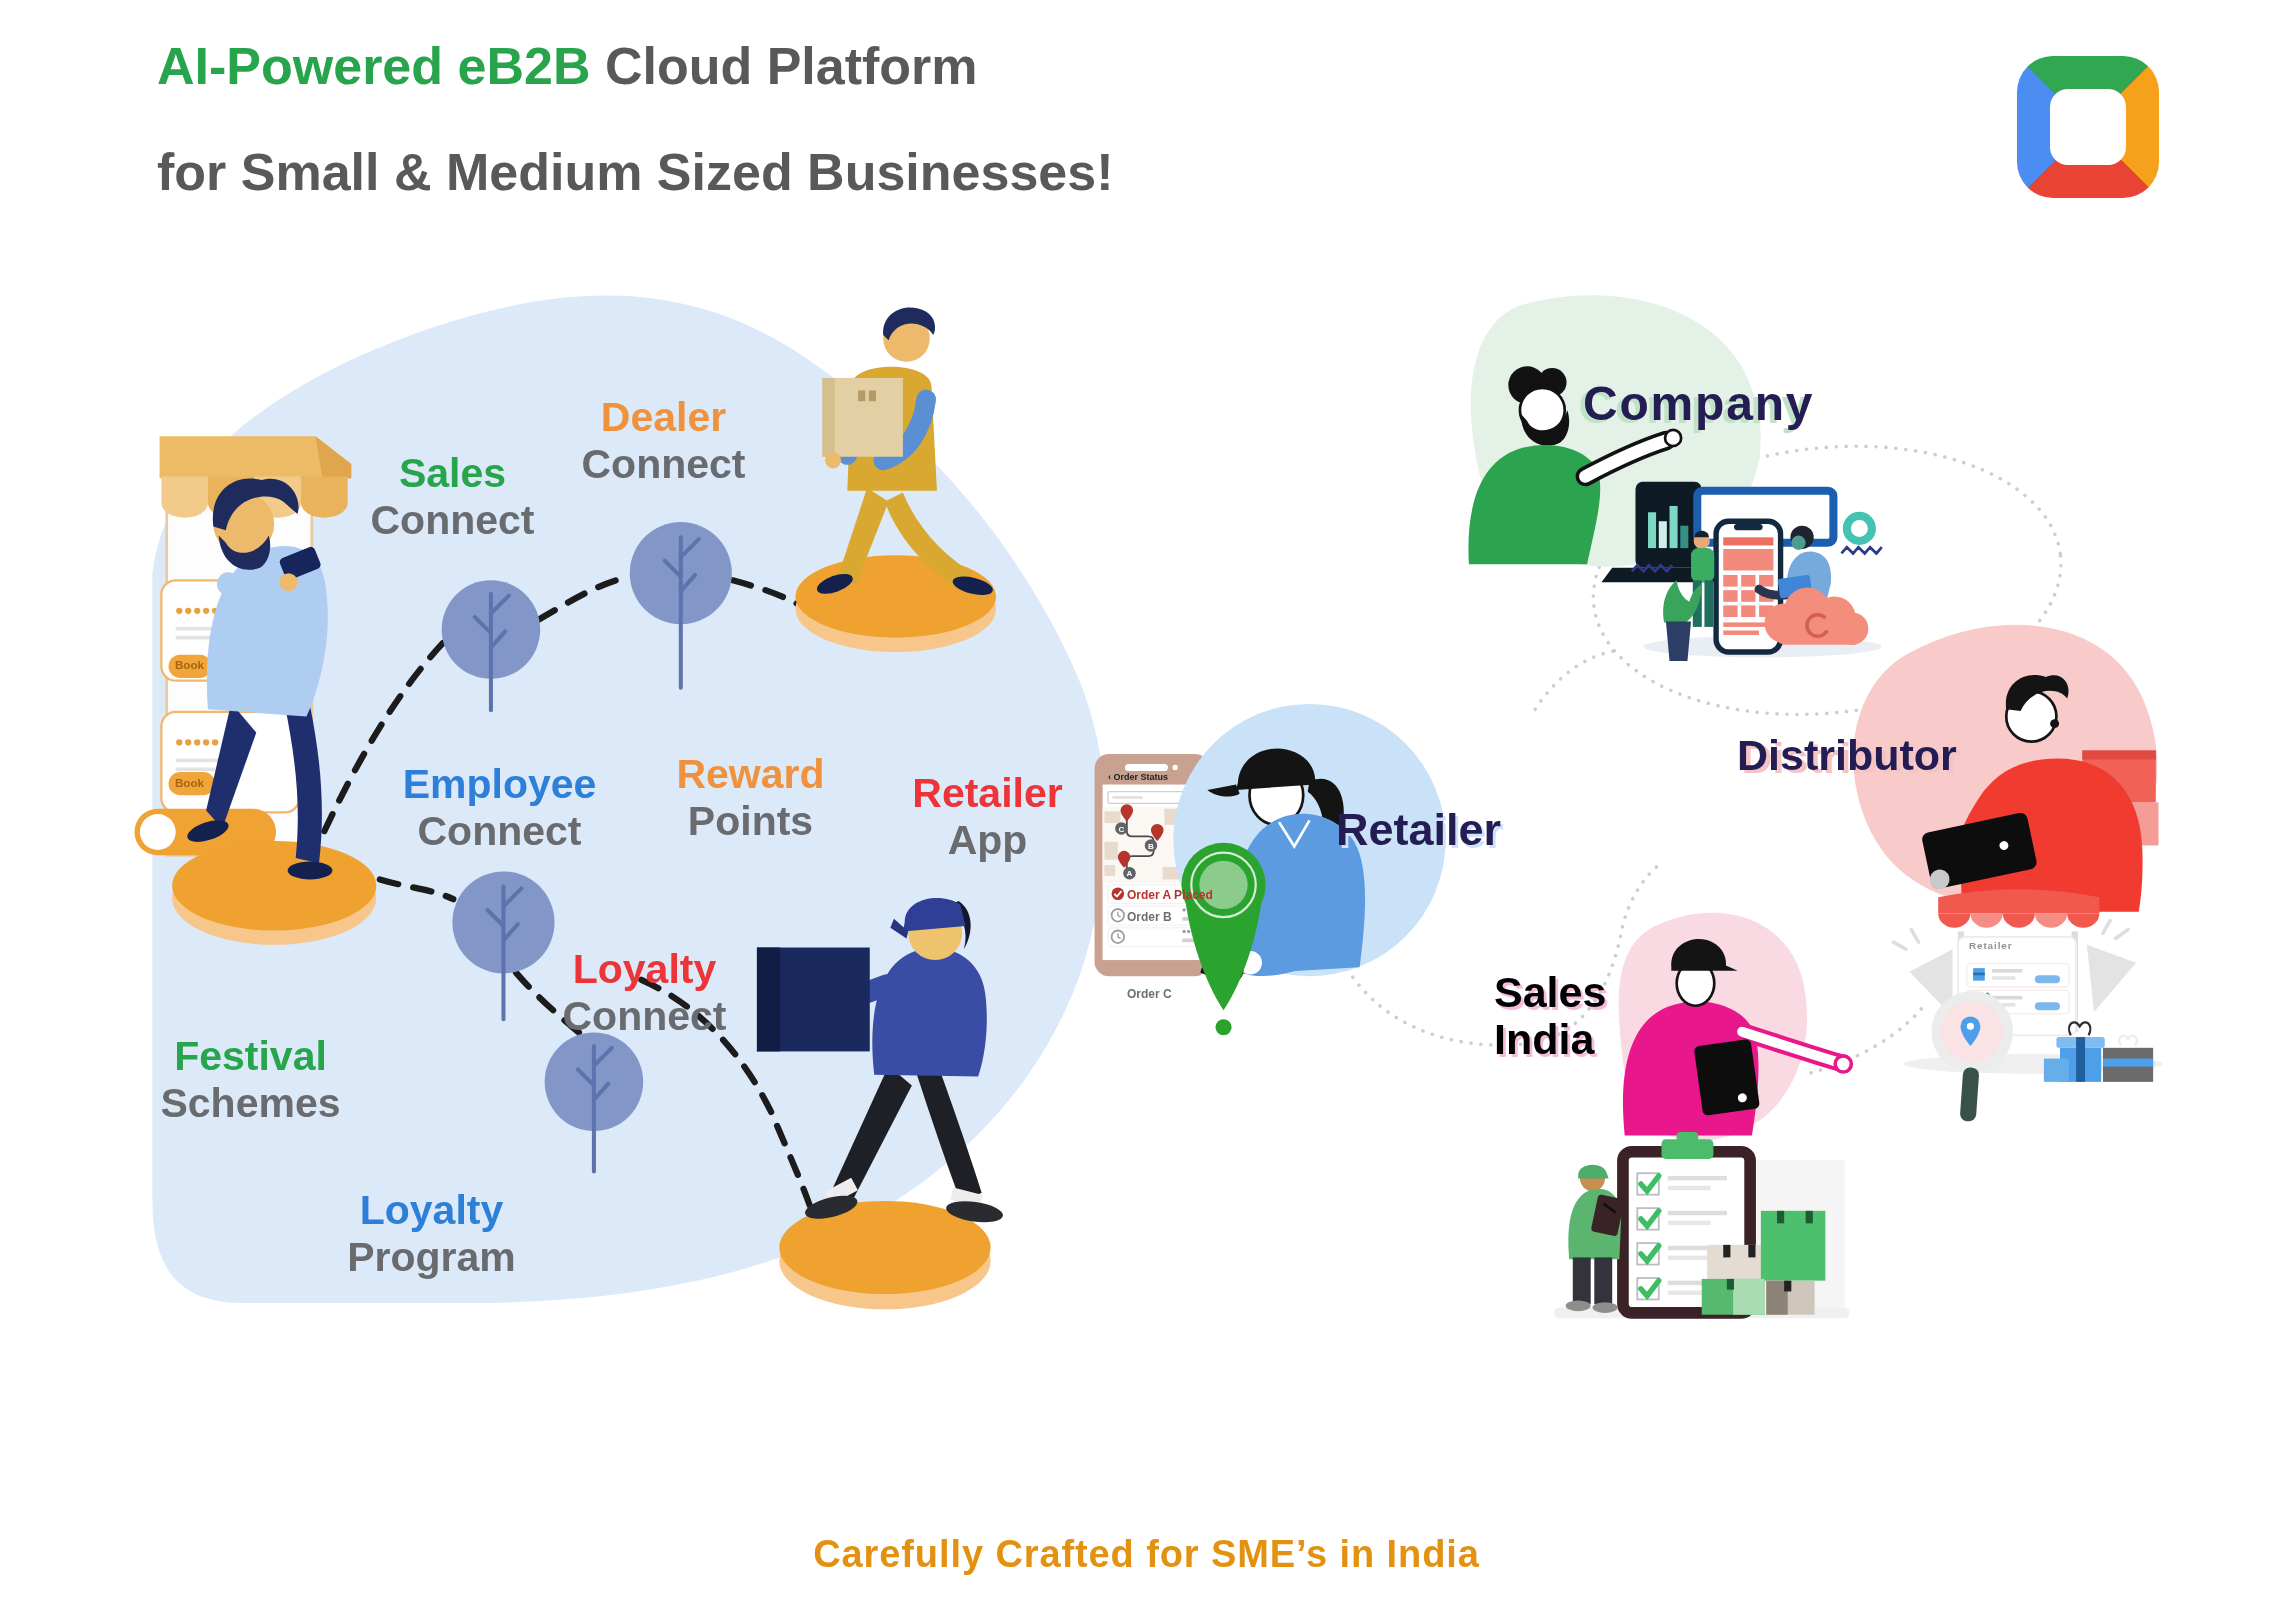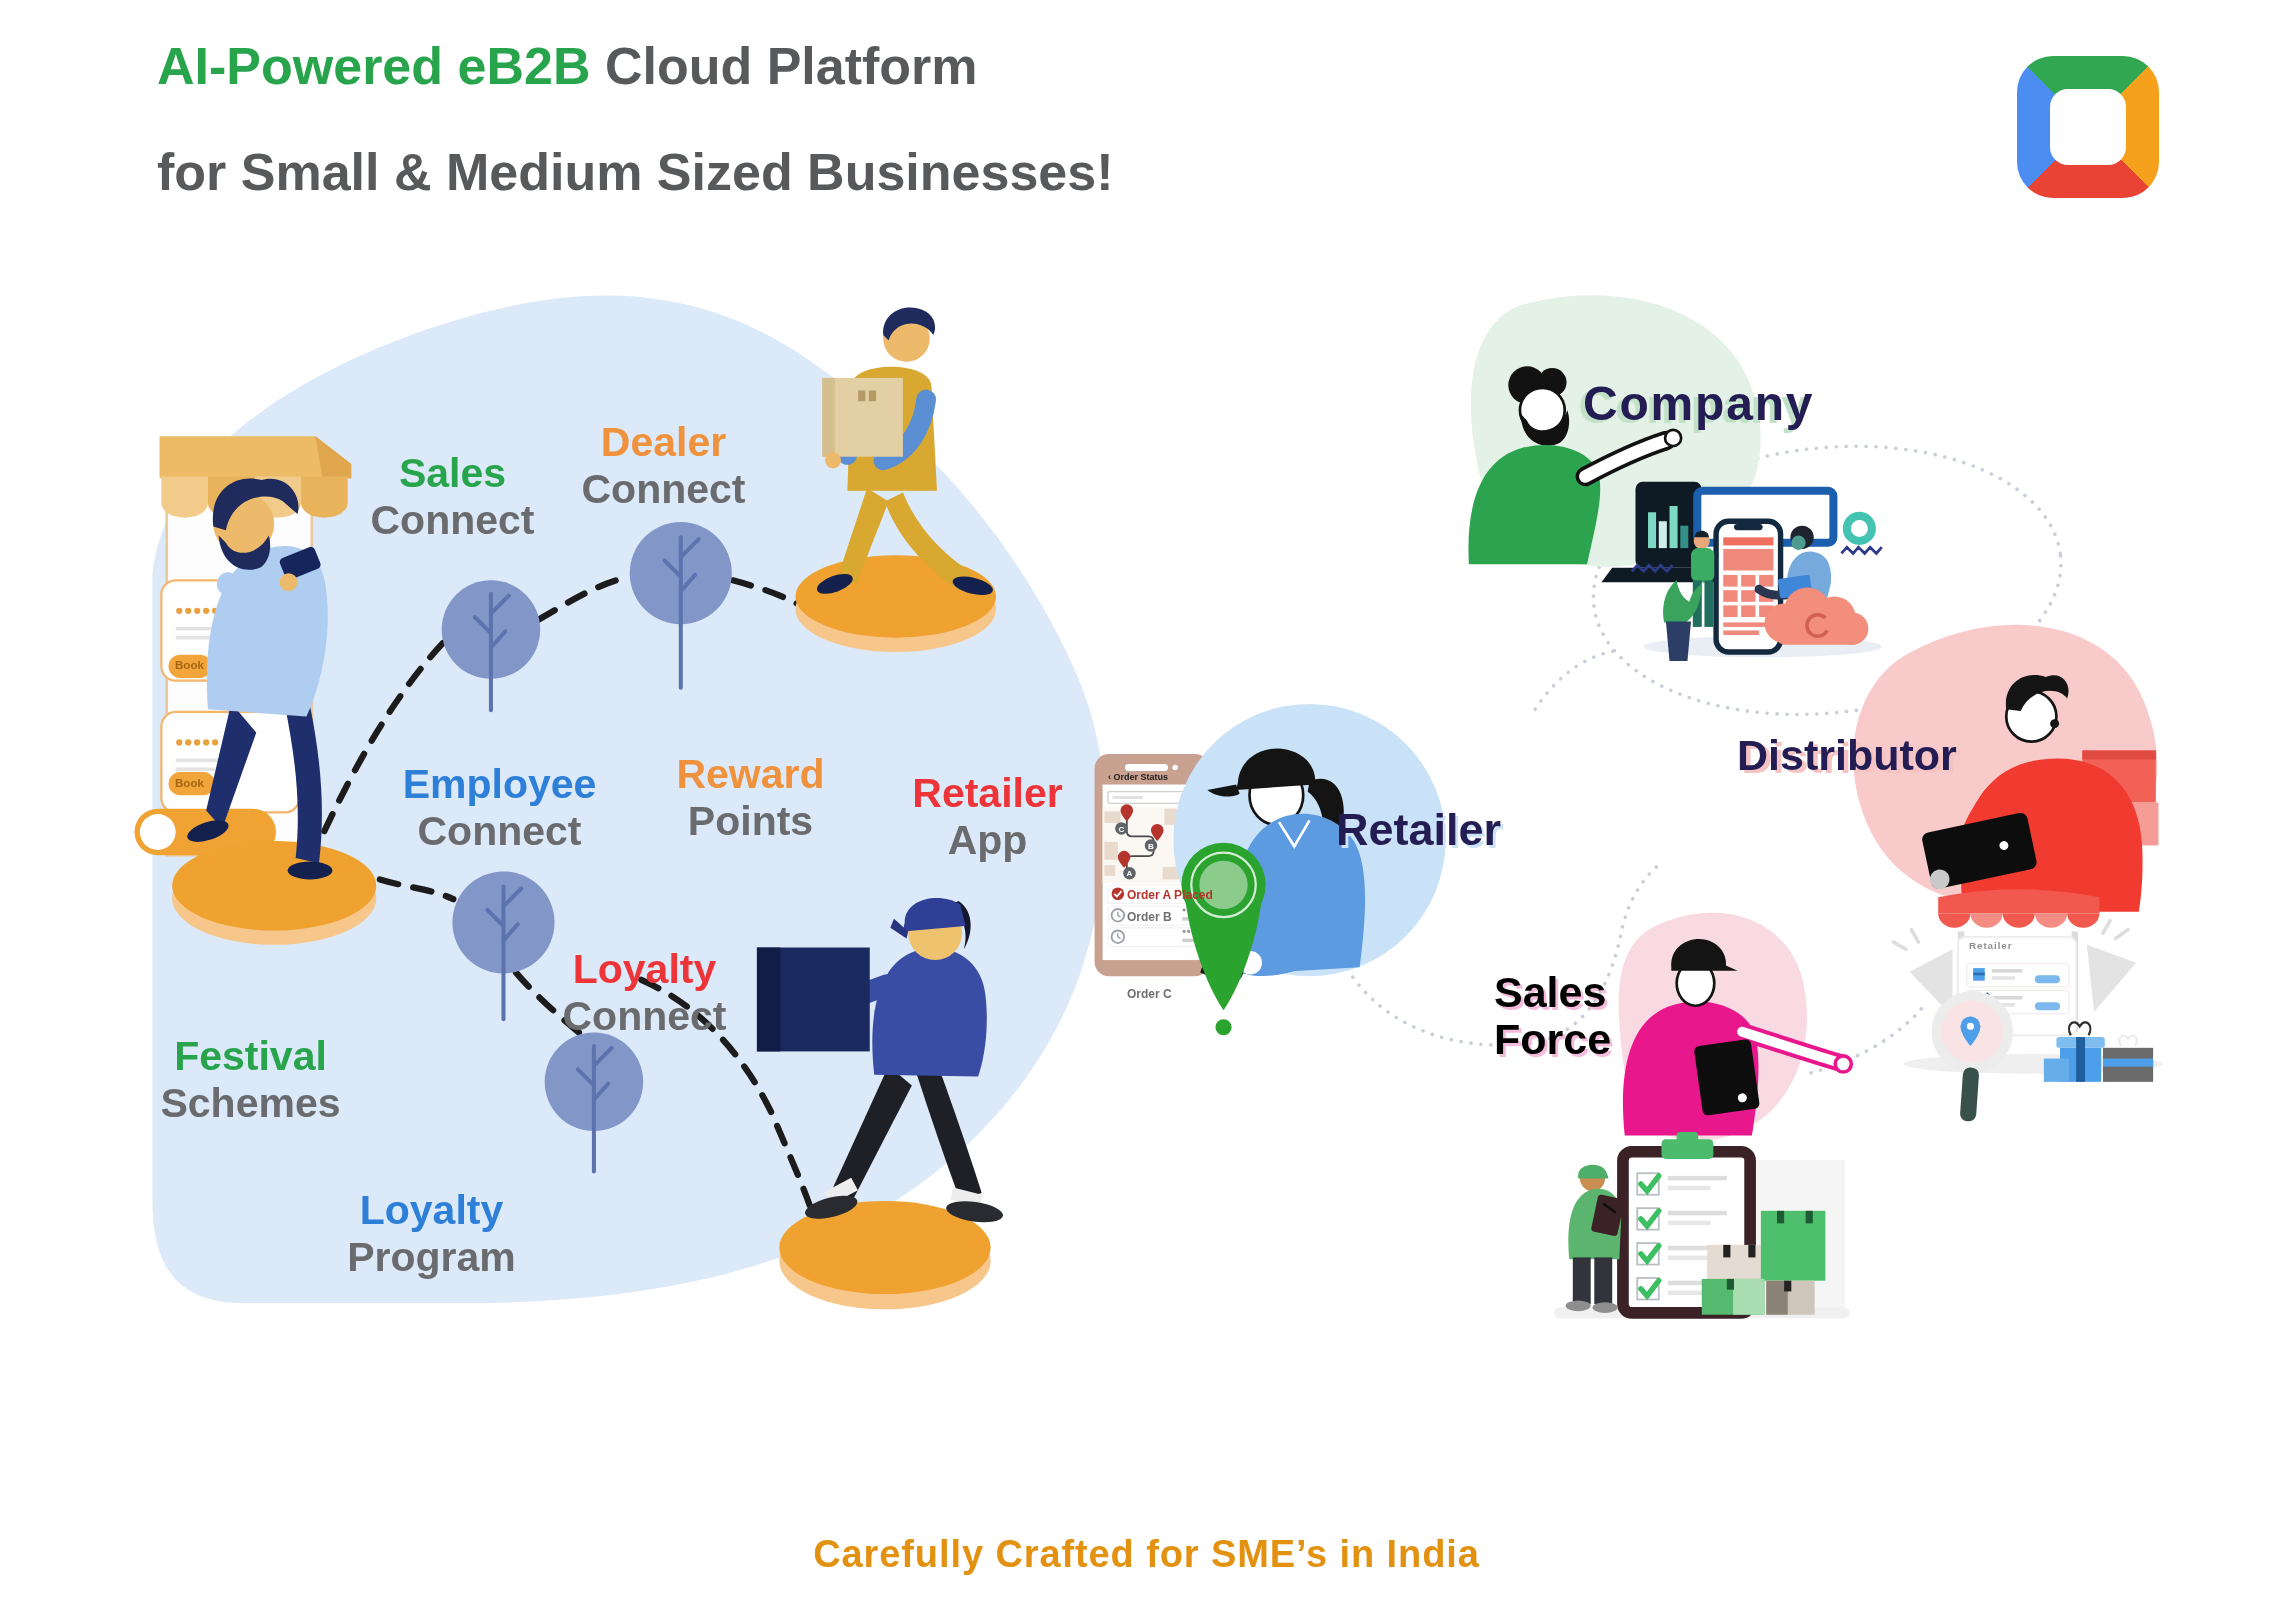--- a/index.html
+++ b/index.html
@@ -500,21 +500,21 @@
 
   <div class="txt title-line l1"><span style="color:#28A54C">AI-Powered eB2B</span><span style="color:#58595B"> Cloud Platform</span></div>
   <div class="txt title-line l2">for Small &amp; Medium Sized Businesses!</div>
 
   <div class="logo"></div>
 
   <div class="conn-label" style="left:363px;top:450px;width:179px;">
     <span style="color:#28A54C">Sales</span>
     <span style="color:#6A6B6E">Connect</span>
   </div>
-  <div class="conn-label" style="left:574px;top:394px;width:179px;margin-top:25px;">
+  <div class="conn-label" style="left:574px;top:394px;width:179px;">
     <span style="color:#F0923D">Dealer</span>
     <span style="color:#6A6B6E">Connect</span>
   </div>
   <div class="conn-label" style="left:392px;top:761px;width:215px;">
     <span style="color:#2E7FD8">Employee</span>
     <span style="color:#6A6B6E">Connect</span>
   </div>
   <div class="conn-label" style="left:661px;top:751px;width:179px;">
     <span style="color:#F0923D">Reward</span>
     <span style="color:#6A6B6E">Points</span>
@@ -542,21 +542,21 @@
   <div class="txt ph-head"><span>‹</span> <span>Order Status</span></div>
   <div class="txt ph-row r1" style="color:#B5342C">Order A Placed</div>
   <div class="txt ph-row r2" style="color:#6F6F6F">Order B</div>
   <div class="txt ph-row r3" style="color:#6F6F6F">Order C</div>
 
   <div class="txt entity company" style="color:#241D54">Company</div>
   <div class="txt entity retailer" style="color:#241D54">Retailer</div>
   <div class="txt entity distributor" style="color:#241D54">Distributor</div>
   <div class="entity salesforce txt">
     <span>Sales</span>
-    <span>Force</span>
+    <span>India</span>
   </div>
 
   <div class="txt tracking-title">Retailer</div>
 
   <div class="txt tagline" style="color:#E39110">Carefully Crafted for SME’s in India</div>
 
 </div>
 
 
 </body></html>

